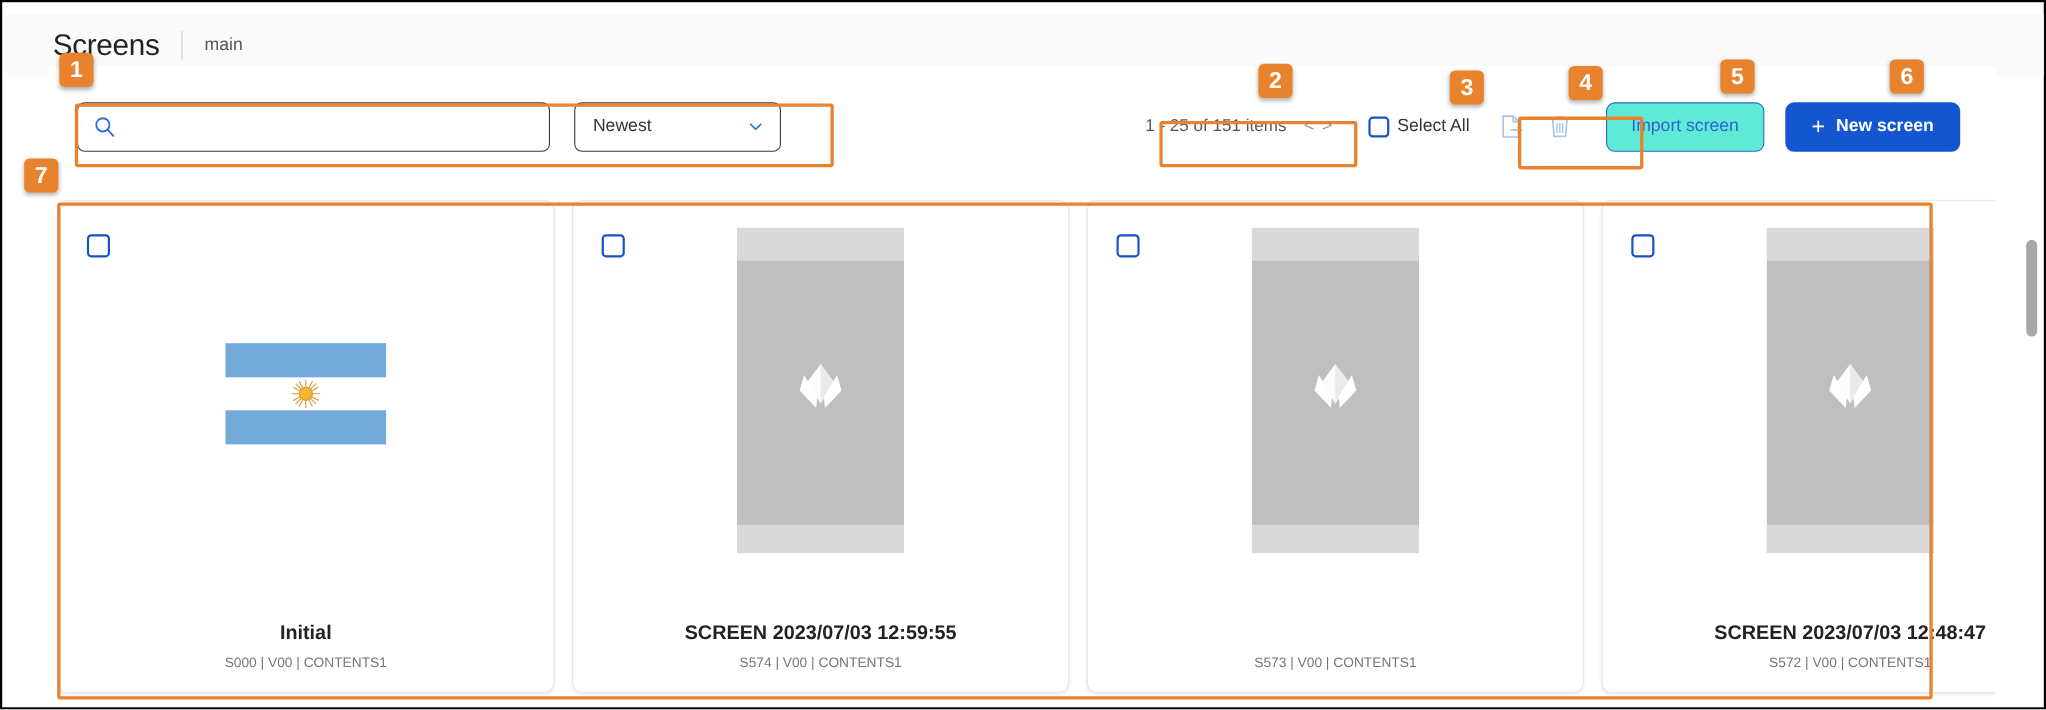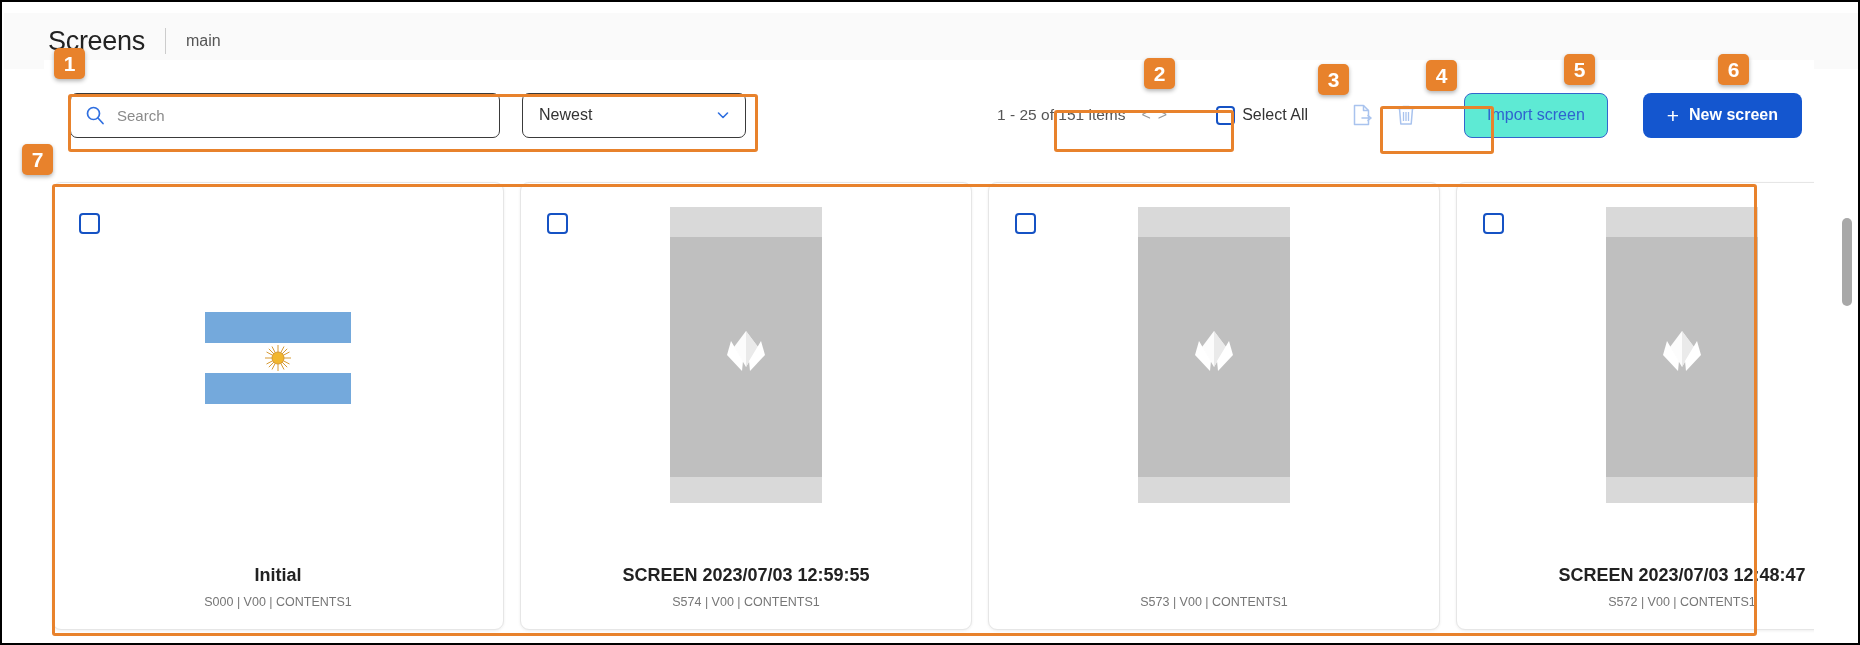--- a/index.html
+++ b/index.html
@@ -58,34 +58,34 @@
   }
   .search-icon { width: 20px; height: 20px; flex: none; display:block; }
   .search-input {
     border: none; outline: none; background: transparent;
     font-family: "Liberation Sans", sans-serif;
     font-size: 15px; color: #333333;
     width: 100%;
   }
   .search-input::placeholder { color: #8a8a8a; }
   .sort-select {
-    width: 224px; height: 45px;
+    width: 188px; height: 45px;
     border: 1px solid #3a3a3a;
     border-radius: 7px;
     background: #ffffff;
     display: flex; align-items: center; justify-content: space-between;
     padding: 0 14px 0 16px;
     gap: 16px;
   }
   .sort-label { font-size: 16px; color: #333333; }
   .chev { width: 16px; height: 16px; display:block; }
 
   .toolbar-right {
     display: flex; align-items: center;
-    margin-left: auto; margin-right: 12px; gap: 17px;
+    margin-left: auto; margin-right: 32px; gap: 1px;
   }
   .pager {
     display: flex; align-items: center; gap: 16px;
     padding: 6px 10px 6px 14px;
   }
   .pager-text { font-size: 15.5px; color: #555555; white-space: nowrap; }
   .pager-arrows { display: flex; gap: 7px; }
   .pager-arrow {
     font-size: 16px; color: #9a9a9a; line-height: 1; cursor: pointer;
   }
@@ -242,21 +242,20 @@
   </div>
 
   <div class="toolbar">
 
     <div class="toolbar-left">
       <div class="search-box">
         <svg class="search-icon" viewBox="0 0 20 20">
           <circle cx="8.5" cy="8.5" r="6" fill="none" stroke="#2f6fe0" stroke-width="1.7"></circle>
           <line x1="13" y1="13" x2="18" y2="18.5" stroke="#2f6fe0" stroke-width="1.7" stroke-linecap="round"></line>
         </svg>
-        <input class="search-input" type="text" placeholder="Search" style="">
       </div>
 
       <div class="sort-select">
         <span class="sort-label">Newest</span>
         <svg class="chev" viewBox="0 0 16 16">
           <polyline points="3.5,6 8,10.5 12.5,6" fill="none" stroke="#2f6fe0" stroke-width="1.6" stroke-linecap="round" stroke-linejoin="round"></polyline>
         </svg>
       </div>
     </div>
 

